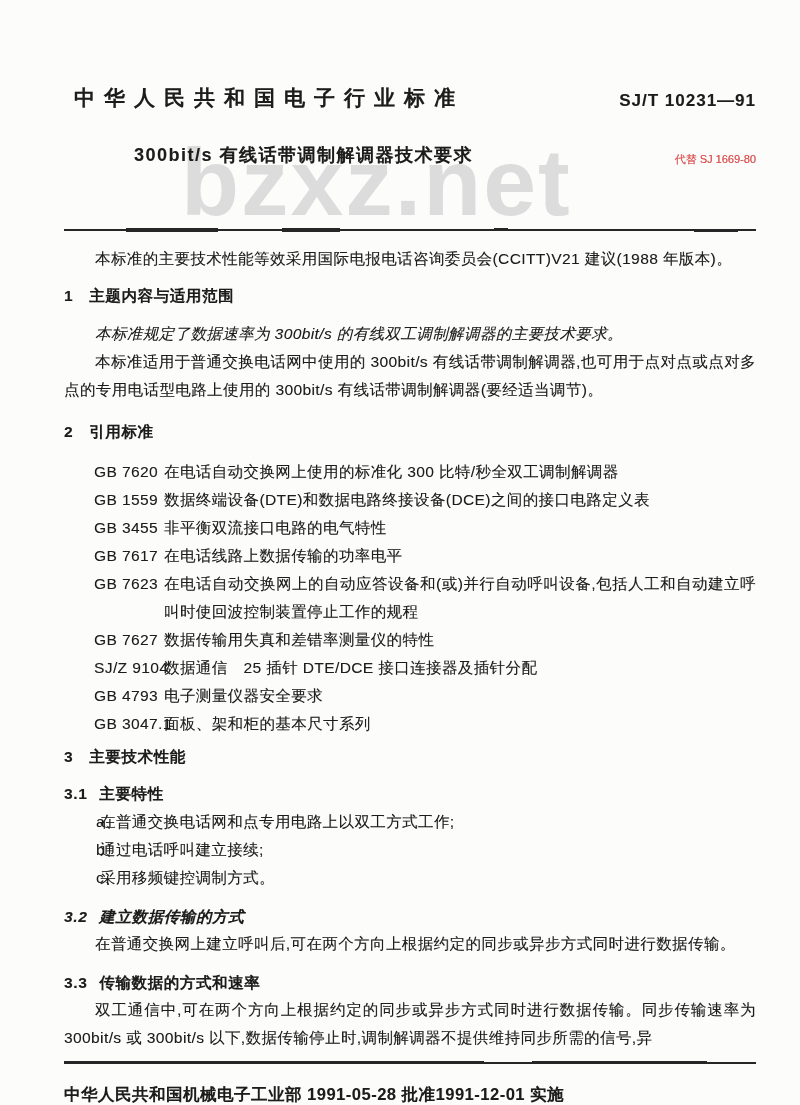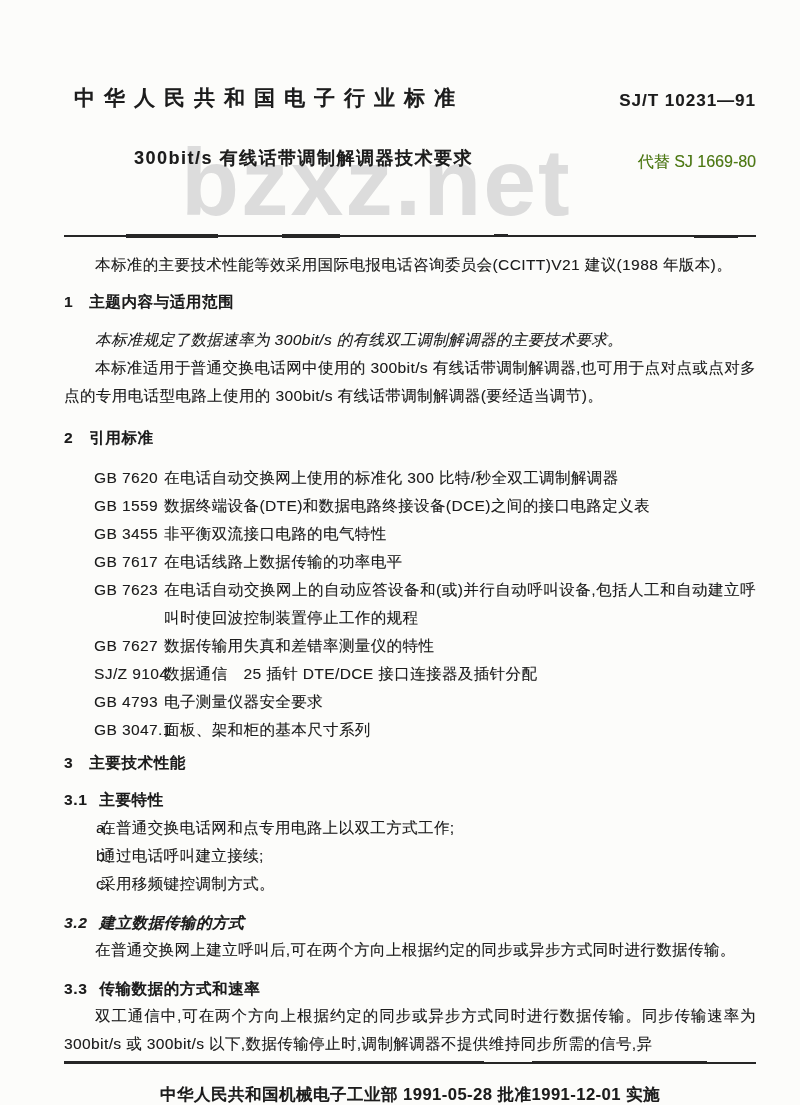--- a/index.html
+++ b/index.html
@@ -67,22 +67,22 @@
   .doc-title {
     flex: 1;
     margin: 0;
     font-size: 18px;
     font-weight: 700;
     letter-spacing: 1.5px;
     padding-left: 70px;
     white-space: nowrap;
   }
   .replaces-note {
-    font-size: 16px;
-    color: #4d7c0f;
+    font-size: 11px;
+    color: #ef4444;
     white-space: nowrap;
     padding-top: 10px;
   }
   
   .rule { position: relative; height: 5px; }
   .rule i { display: block; position: absolute; background: #262626; }
   .rule .base { top: 2px; left: 0; right: 0; height: 1.5px; }
   .rule-top { margin-top: 60px; }
   .rule-top .s1 { top: 1px; left: 62px;  width: 92px;  height: 3.5px; }
   .rule-top .s2 { top: 1px; left: 218px; width: 58px;  height: 3.5px; }
@@ -142,21 +142,21 @@
   .sub-para { margin-top: 2px; }
   
   .rule-bottom-wrap { position: absolute; left: 64px; width: 692px; top: 1060px; z-index: 1; }
   .footer {
     position: absolute;
     left: 64px;
     width: 692px;
     top: 1084px;
     z-index: 1;
     display: flex;
-    justify-content: center;
+    justify-content: flex-start;
     align-items: flex-start;
     font-size: 16.5px;
     font-weight: 700;
     letter-spacing: 0.5px;
     white-space: nowrap;
     text-shadow: 0.3px 0.3px 0 rgba(40,40,40,0.35);
   }
 </style>
 </head>
 <body>

